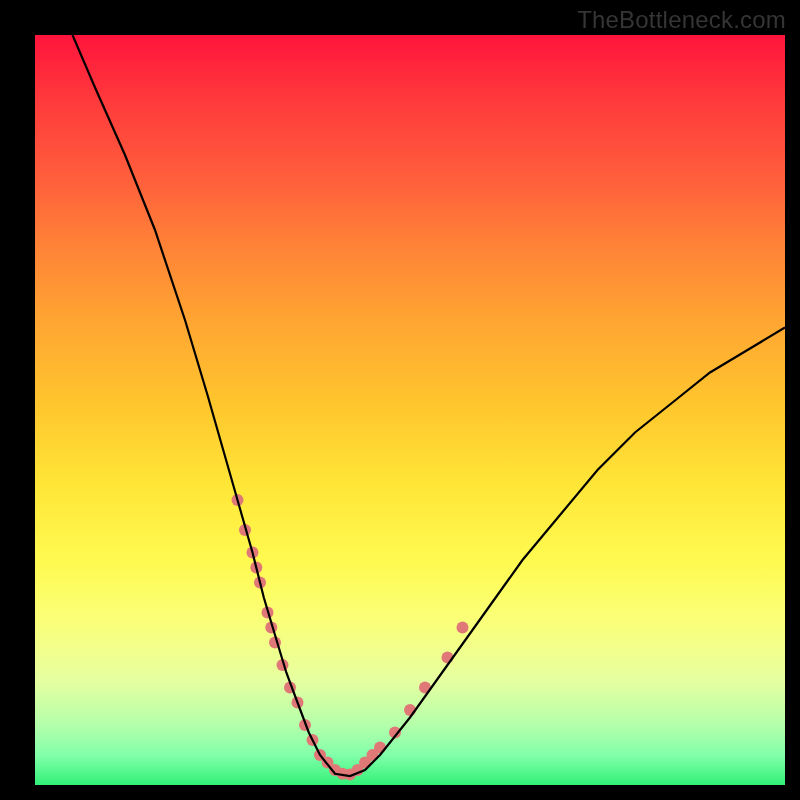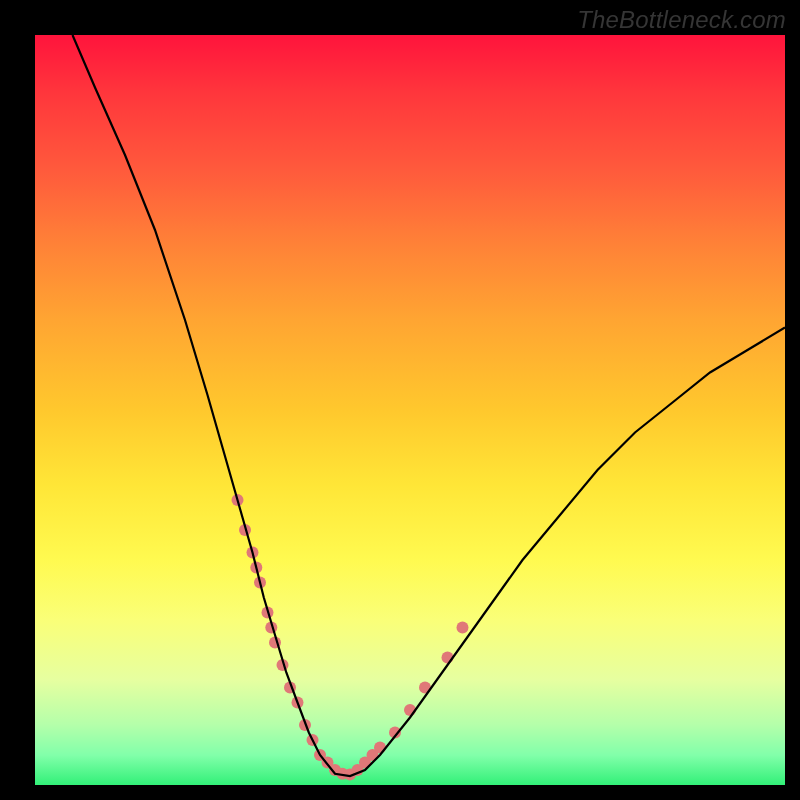--- a/index.html
+++ b/index.html
@@ -10,21 +10,20 @@
     overflow: hidden;
     background: #000;
     font-family: Arial, Helvetica, sans-serif;
   }
   .frame {
     position: absolute;
     left: 0; top: 0;
     width: 800px;
     height: 615px;
     background: #000;
-    font-style: italic;
   }
   .plot-area {
     position: absolute;
     left: 35px;
     top: 35px;
     width: 750px;
     height: 750px;
     
     background: linear-gradient(to bottom,
       rgba(255, 20, 60, 1) 0%,

